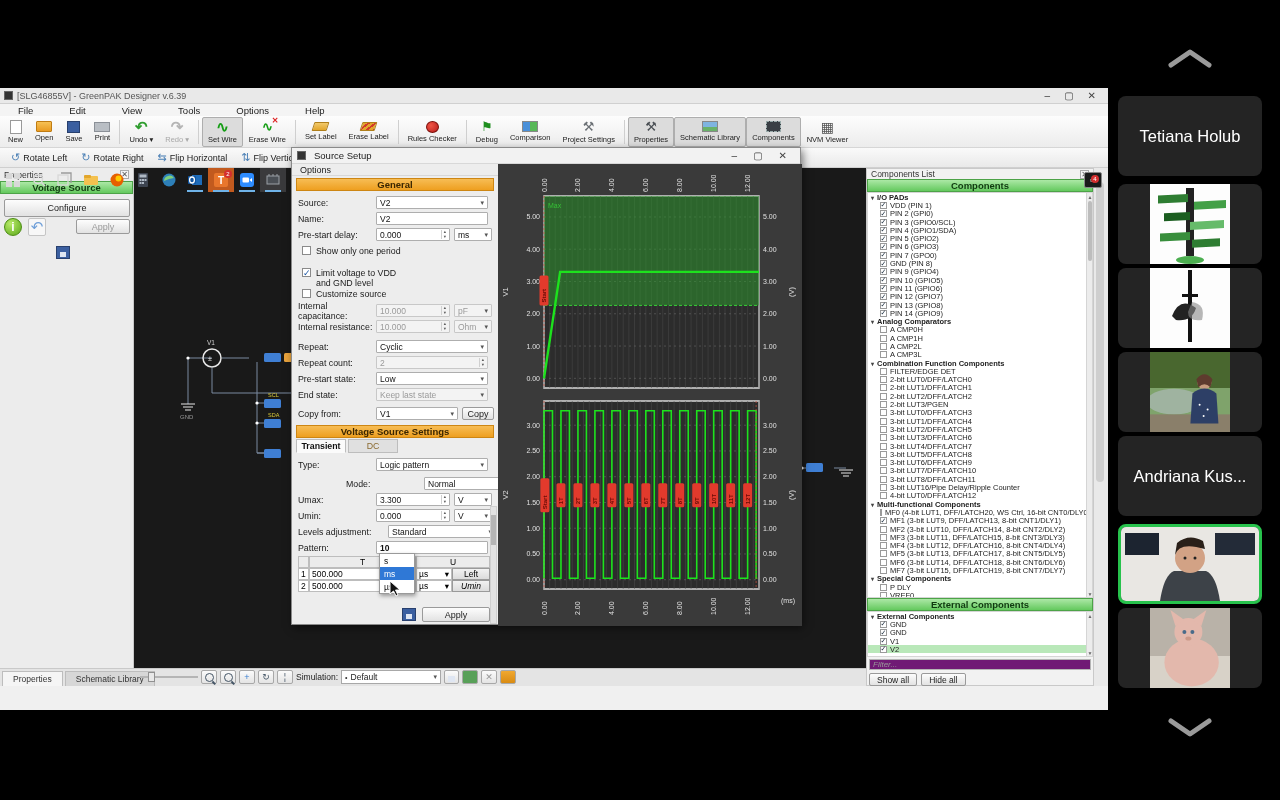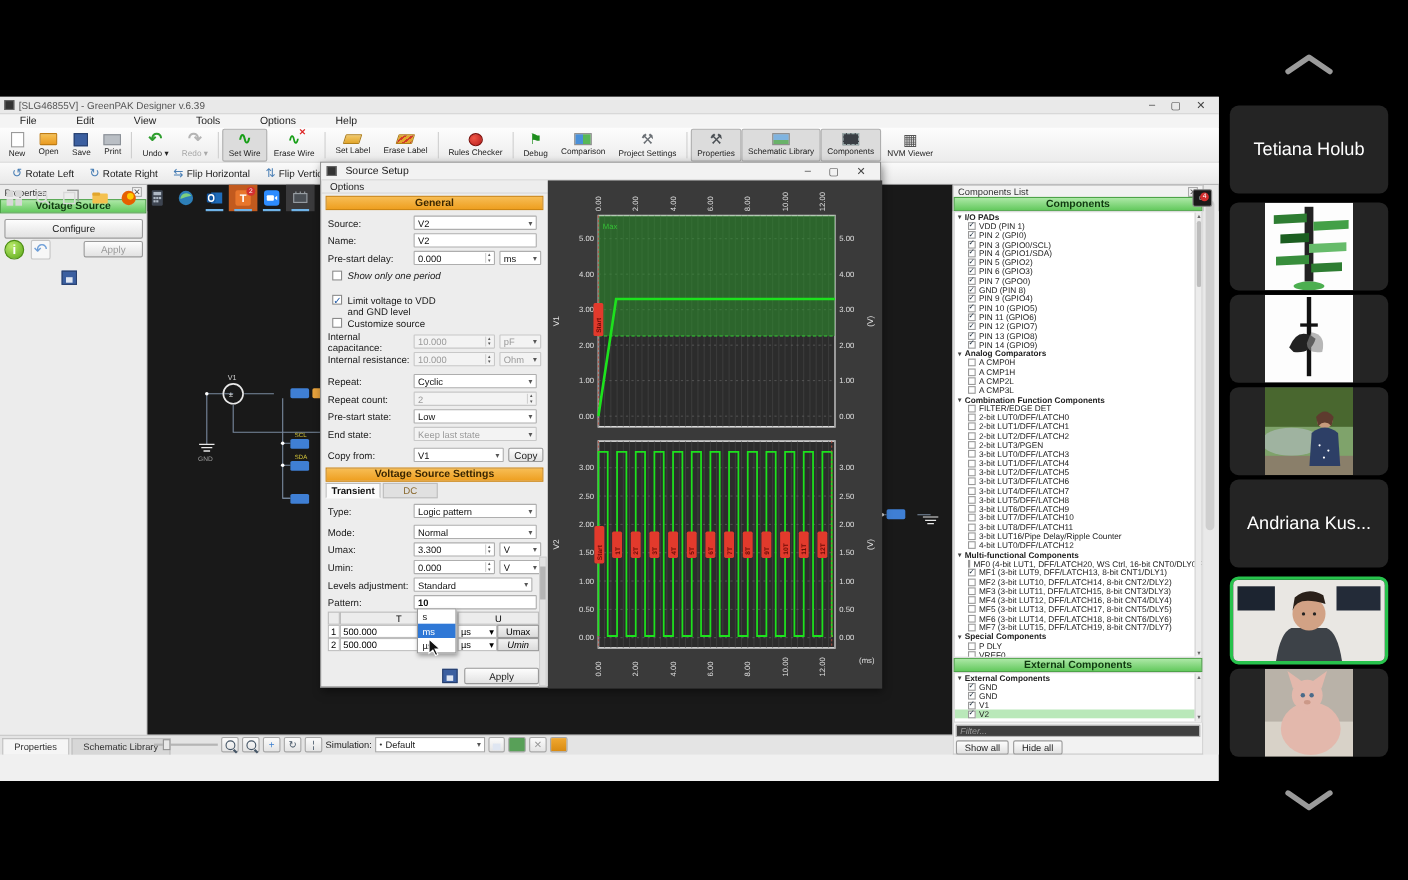--- a/index.html
+++ b/index.html
@@ -61,21 +61,21 @@
   #compscroll{left:1096px;top:94px;width:8px;height:300px;background:#cfcfcf;border-radius:4px;}
   .tree{flex:0 0 auto;overflow:hidden;position:relative;background:#fff;border:1px solid #d5d5d5;}
   .trow{display:flex;align-items:center;height:8.3px;font-size:7.5px;color:#222;white-space:nowrap;}
   .trow.grp{font-weight:bold;}
   .trow .tw{width:9px;text-align:center;font-size:6px;color:#444;}
   .trow .cb{width:7px;height:7px;border:1px solid #9a9a9a;background:#fff;margin:0 3px 0 12px;font-size:7px;line-height:6px;color:#234;display:flex;align-items:center;justify-content:center;}
   .trow.hl{background:#b9e8b9;}
   .vsb{position:absolute;right:0;top:0;width:6px;height:100%;background:#ececec;border-left:1px solid #d5d5d5;}
   .vsb .th{position:absolute;left:1px;top:8px;width:4px;height:60px;background:#bdbdbd;border-radius:2px;}
   .vsb .ar{position:absolute;left:0;width:6px;height:7px;font-size:5px;color:#666;display:flex;align-items:center;justify-content:center;}
-  #filter{margin:2px 2px;height:12px;border:1px solid #b5b5b5;background:#404040;font-size:8px;color:#999;font-style:italic;display:flex;align-items:center;padding:0 3px;}
+  #filter{margin:2px 2px;height:12px;border:1px solid #b5b5b5;background:#701a75;font-size:8px;color:#999;font-style:italic;display:flex;align-items:center;padding:0 3px;}
   #compbtns{display:flex;gap:4px;padding:1px 2px;}
   #compbtns .btn{height:13px;padding:0 7px;font-size:8.5px;}
   
   #btabs{left:0;top:580px;width:866px;height:18px;background:#e4e4e4;border-top:1px solid #c9c9c9;display:flex;align-items:flex-end;font-size:8.5px;color:#333;}
   .btab{padding:2px 10px;border:1px solid #bdbdbd;border-bottom:none;background:#d7d7d7;margin-left:2px;}
   .btab.active{background:#f5f5f5;}
   #simbar{left:140px;top:580px;height:18px;display:flex;align-items:center;gap:3px;font-size:8.5px;color:#222;}
   .sbtn{width:16px;height:14px;border:1px solid #a8a8a8;background:linear-gradient(#fbfbfb,#e4e4e4);border-radius:2px;display:flex;align-items:center;justify-content:center;font-size:9px;color:#456;}
   .slider{width:58px;height:10px;position:relative;}
   .slider .trk{position:absolute;left:0;right:0;top:4px;height:2px;background:#b5b5b5;}
@@ -733,21 +733,21 @@
               <span>0.000</span>
               <span class="sp">▴<br>▾</span>
             </div>
             <div class="ctl" style="position: absolute; left: 156px; width: 38px; top: 1px;">
               <span>ms</span>
               <span class="car">▾</span>
             </div>
           </div>
           <div class="cbrow" style="top: 70px;">
             <span class="cbx"></span>
-            <span style="width: 90px; font-style: italic;">Show only one period</span>
+            <span style="width: 90px;">Show only one period</span>
           </div>
           <div class="cbrow" style="top: 92px;">
             <span class="cbx">✓</span>
             <span style="width: 90px;">Limit voltage to VDD and GND level</span>
           </div>
           <div class="cbrow" style="top: 113px;">
             <span class="cbx"></span>
             <span>Customize source</span>
           </div>
           <div class="frow" style="top: 127px;">
@@ -811,21 +811,21 @@
           <div class="orangehdr" style="left: 2px; top: 249px; width: 198px;">Voltage Source Settings</div>
           <div class="tab on" style="left: 2px; top: 263px; width: 50px; font-weight: bold;">Transient</div>
           <div class="tab off" style="left: 54px; top: 263px; width: 50px;">DC</div>
           <div class="frow" style="top: 281px;">
             <span class="lbl">Type:</span>
             <div class="ctl" style="position: absolute; left: 78px; width: 112px; top: 1px;">
               <span>Logic pattern</span>
               <span class="car">▾</span>
             </div>
           </div>
-          <div class="frow" style="top: 300px;">
+          <div class="frow" style="top: 300px; margin-left: 48px;">
             <span class="lbl">Mode:</span>
             <div class="ctl" style="position: absolute; left: 78px; width: 112px; top: 1px;">
               <span>Normal</span>
               <span class="car">▾</span>
             </div>
           </div>
           <div class="frow" style="top: 316px;">
             <span class="lbl">Umax:</span>
             <div class="ctl" style="position: absolute; left: 78px; width: 74px; top: 1px;">
               <span>3.300</span>
@@ -842,21 +842,21 @@
               <span>0.000</span>
               <span class="sp">▴<br>▾</span>
             </div>
             <div class="ctl" style="position: absolute; left: 156px; width: 38px; top: 1px;">
               <span>V</span>
               <span class="car">▾</span>
             </div>
           </div>
           <div class="frow" style="top: 348px;">
             <span class="lbl">Levels adjustment:</span>
-            <div class="ctl" style="position: absolute; left: 78px; width: 108px; top: 1px;">
+            <div class="ctl" style="position: absolute; left: 90px; width: 108px; top: 1px;">
               <span>Standard</span>
               <span class="car">▾</span>
             </div>
           </div>
           <div class="frow" style="top: 364px;">
             <span class="lbl">Pattern:</span>
             <div class="ctl" style="position: absolute; left: 78px; width: 112px; top: 1px; font-weight: bold;">
               <span>10</span>
             </div>
           </div>
@@ -866,21 +866,21 @@
               <div class="pcell phdr" style="flex: 1 1 0%;">T</div>
               <div class="pcell phdr" style="width: 74px;">U</div>
             </div>
             <div class="prow">
               <div class="pcell" style="width: 11px;">1</div>
               <div class="pcell" style="flex: 1 1 0%;">500.000<span class="sp" style="margin-left: auto;">▴<br>▾</span></div>
               <div class="pcell" style="width: 36px;">
                 <span>µs</span>
                 <span class="car" style="margin-left: auto;">▾</span>
               </div>
-              <div class="pcell ubtn" style="width: 38px;">Umax</div>
+              <div class="pcell ubtn" style="width: 38px;">Left</div>
             </div>
             <div class="prow">
               <div class="pcell" style="width: 11px;">2</div>
               <div class="pcell" style="flex: 1 1 0%;">500.000<span class="sp" style="margin-left: auto;">▴<br>▾</span></div>
               <div class="pcell" style="width: 36px;">
                 <span>µs</span>
                 <span class="car" style="margin-left: auto;">▾</span>
               </div>
               <div class="pcell ubtn" style="width: 38px; font-style: italic;">Umin</div>
             </div>

